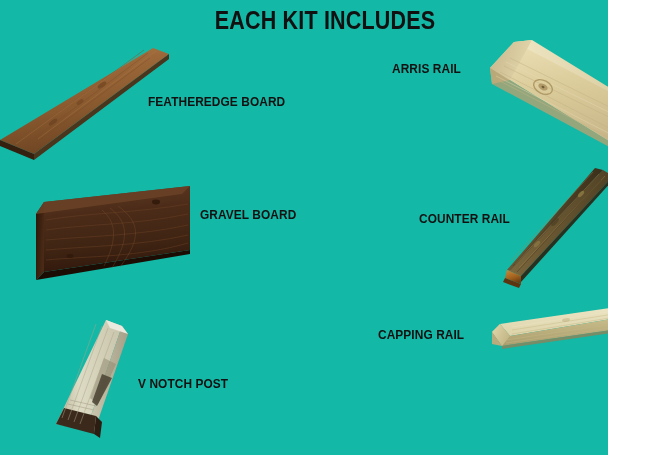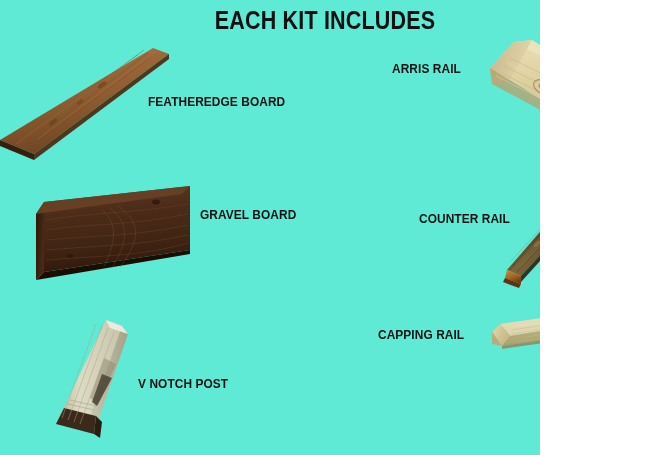--- a/index.html
+++ b/index.html
@@ -6,23 +6,23 @@
   html, body {
     margin: 0;
     padding: 0;
     background: #ffffff;
   }
   body {
     font-family: "Liberation Sans", sans-serif;
   }
   #stage {
     position: relative;
-    width: 540px;
+    width: 608px;
     height: 455px;
-    background: #5eead4;
+    background: #14b8a6;
     overflow: hidden;
   }
 
   
   #page-title {
     position: absolute;
     left: 0;
     top: 6px;
     width: 650px;
     text-align: center;

